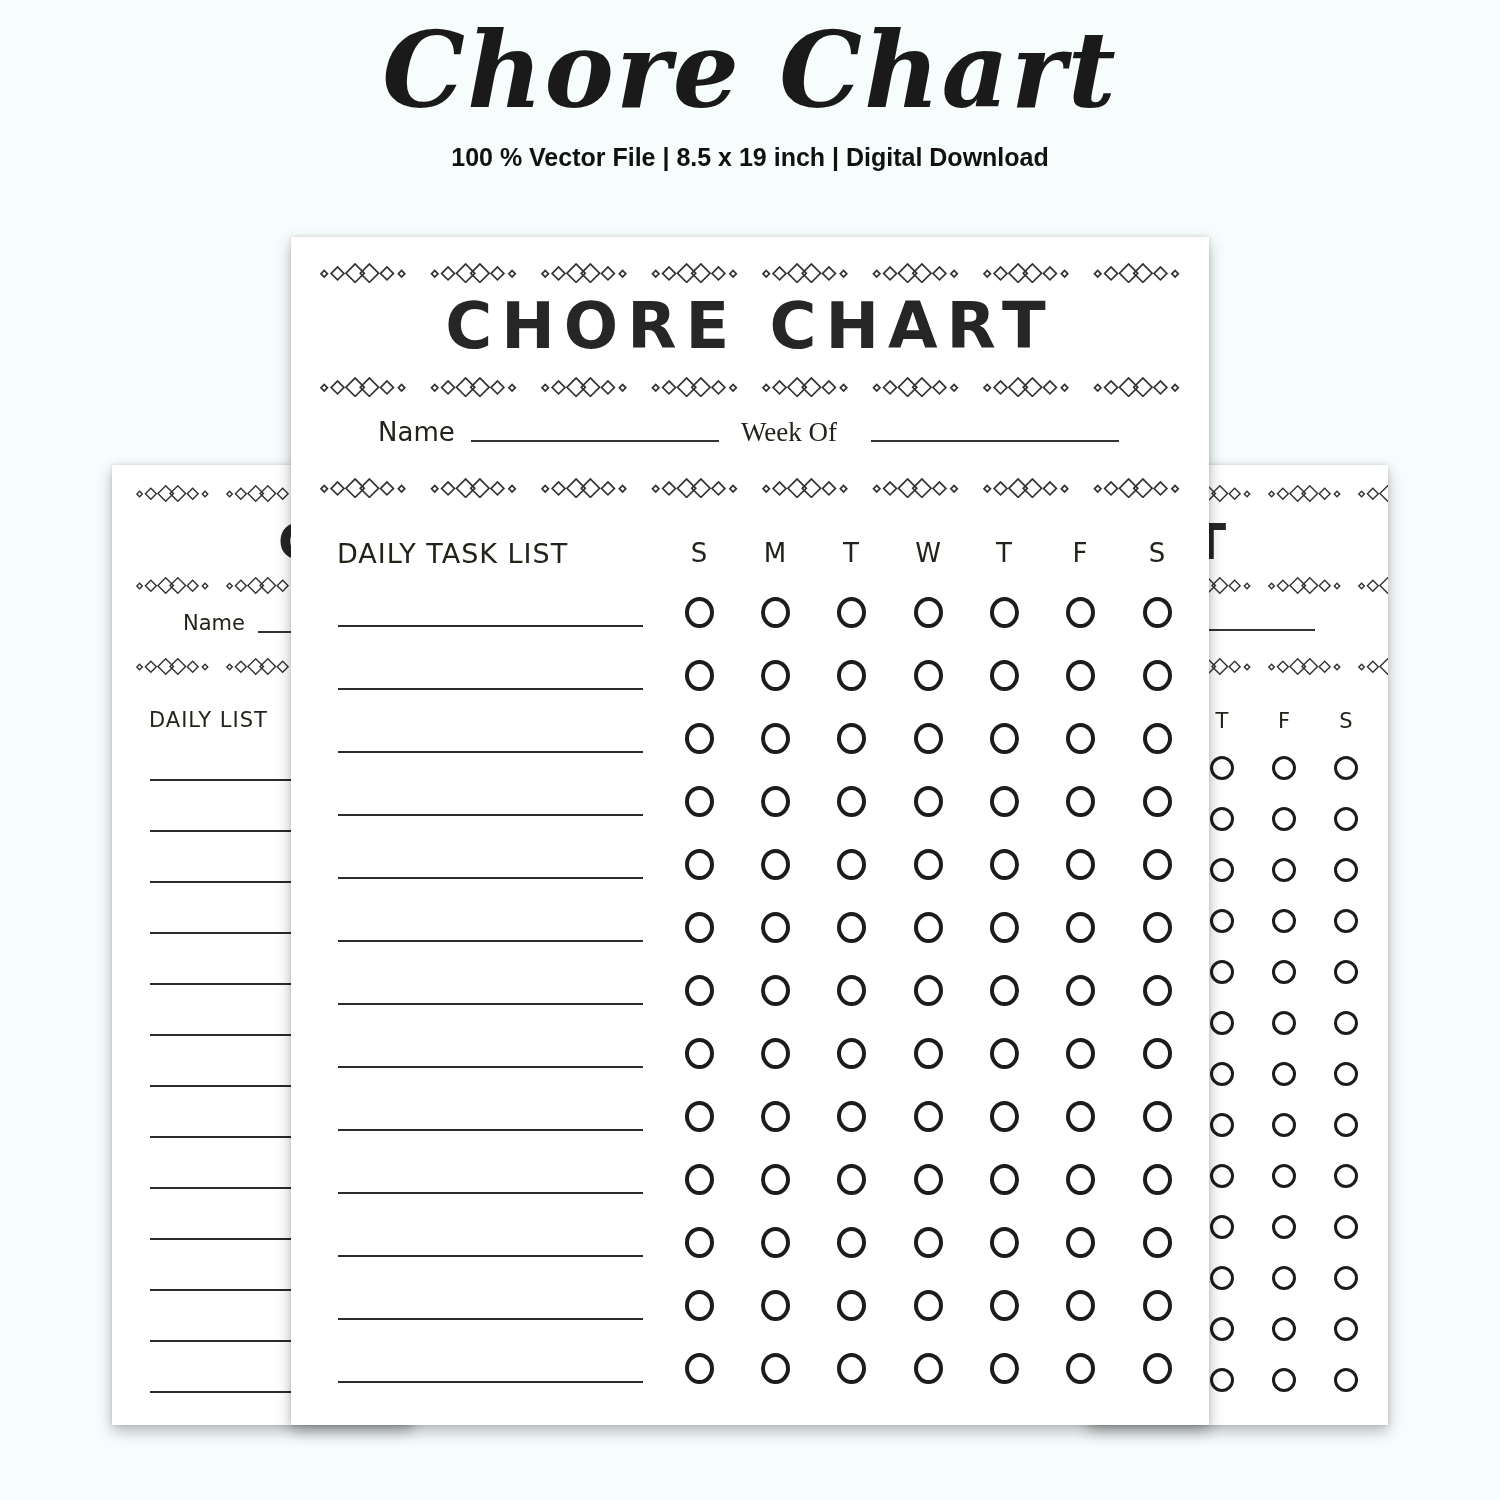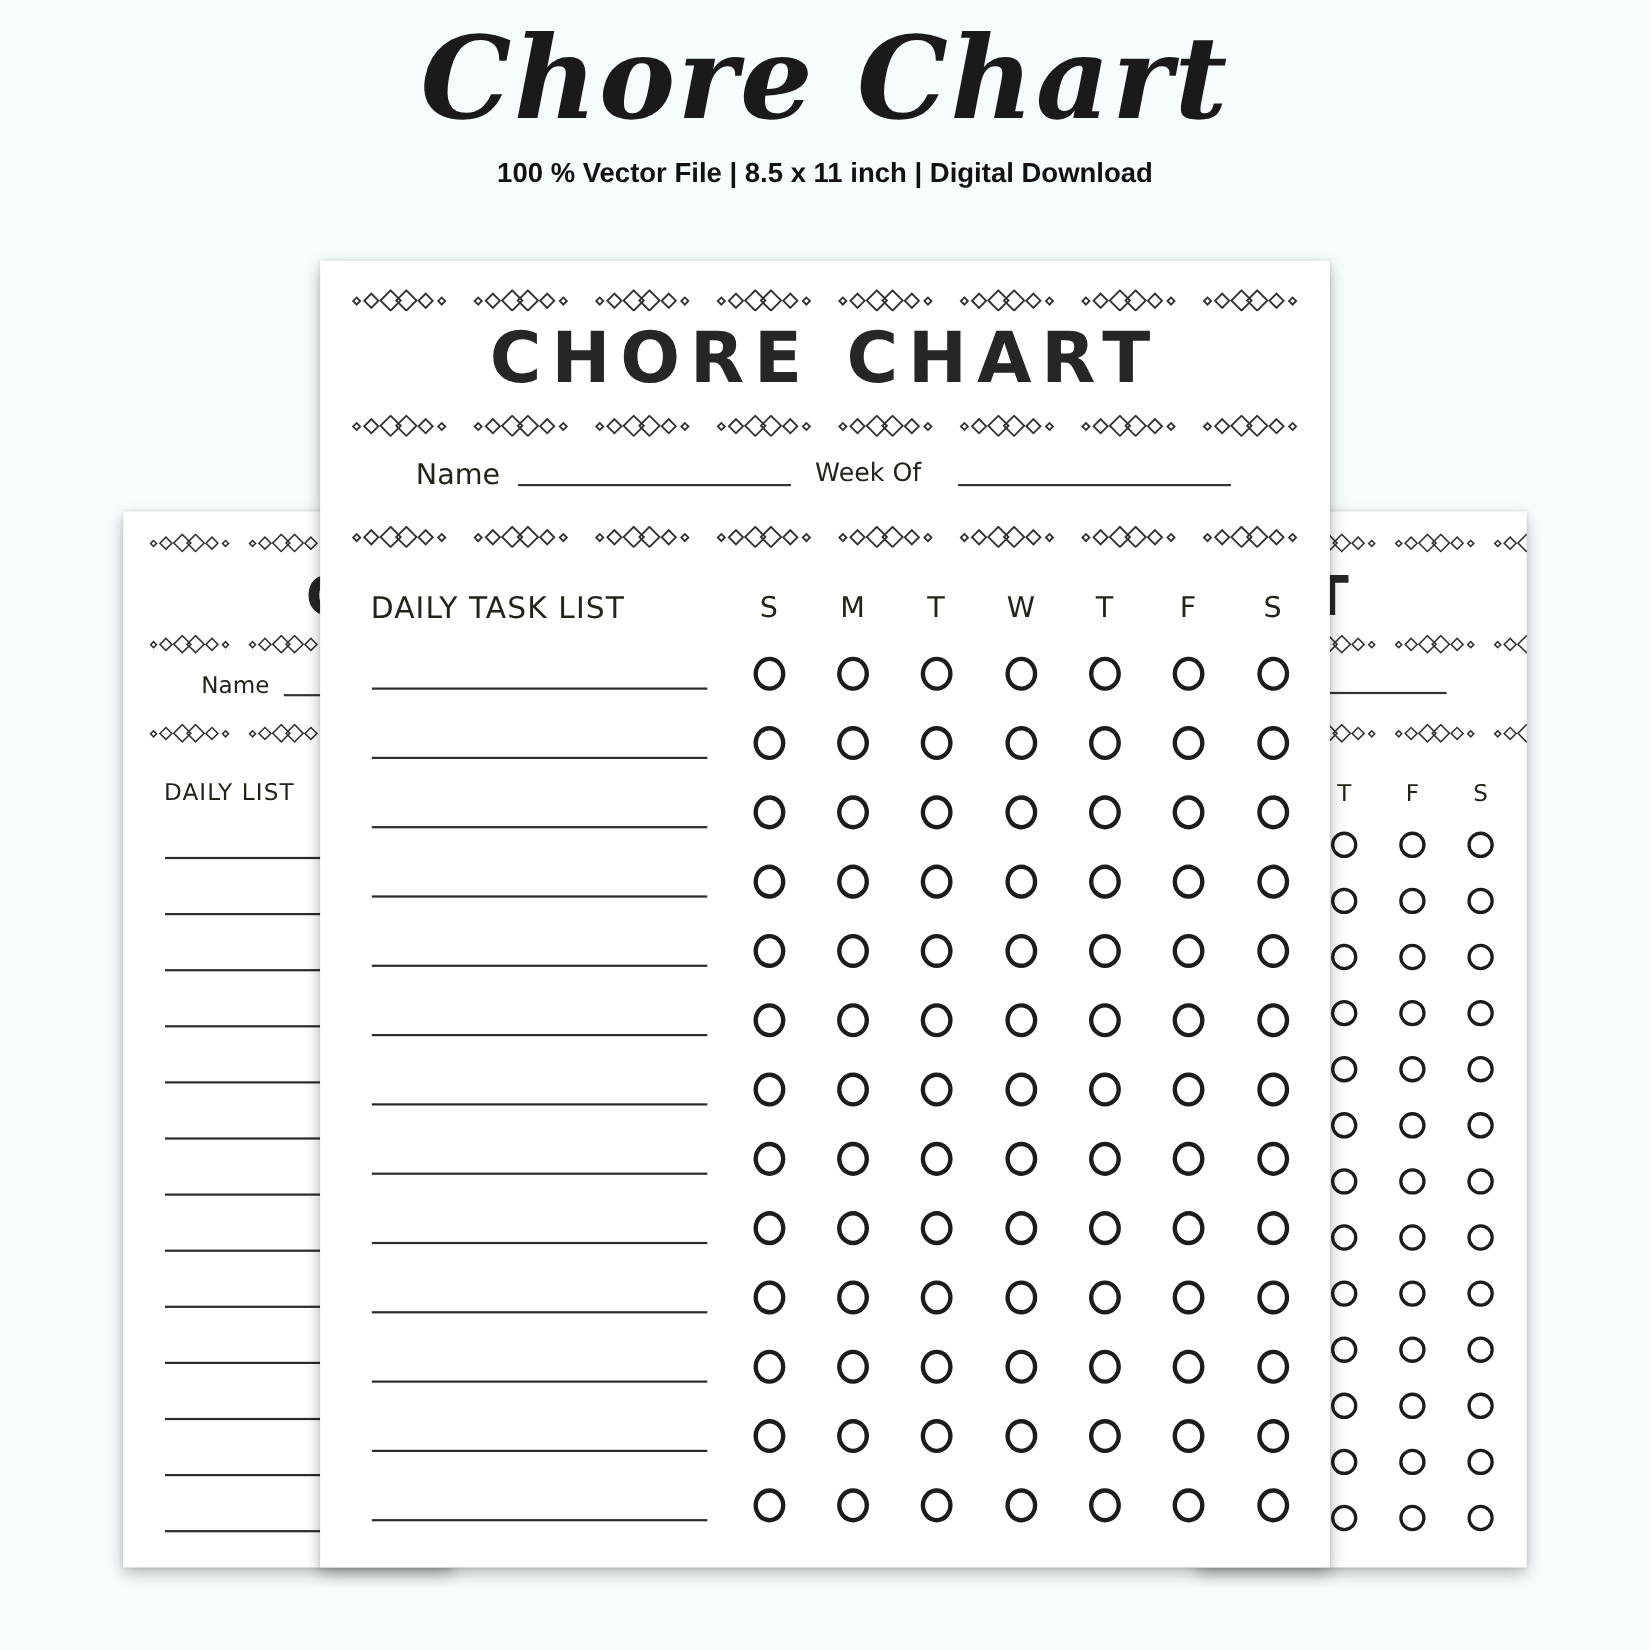--- a/index.html
+++ b/index.html
@@ -43,21 +43,21 @@
   .day-head { position:absolute; color:#23231b; font-family:"DejaVu Sans", sans-serif; text-align:center; width:40px; }
   .task-line { position:absolute; height:2px; background:#2b2b2b; }
   .check-circle {
     position:absolute; border-radius:50%; border:4px solid #1c1c1c; box-sizing:border-box; background:#fff;
   }
 </style>
 </head>
 <body>
 
 <div class="hero-title">Chore Chart</div>
-<div class="hero-sub">100 % Vector File | 8.5 x 11 inch | Digital Download</div>
+<div class="hero-sub">100 % Vector File | 8.5 x 19 inch | Digital Download</div>
 
 <div class="page page-left">
   <div class="deco-row" style="left:24px; top:20px;">
       <svg width="360" height="20">
         <g transform="translate(0,0) scale(1.1)">
           <g fill="none" stroke="#333" stroke-width="1.3">
             <rect x="1.5" y="6.5" width="3.5" height="3.5" transform="rotate(45 3.25 8.25)"></rect>
             <rect x="10" y="4.5" width="7" height="7" transform="rotate(45 13.5 8)"></rect>
             <rect x="22" y="2.8" width="10" height="10" transform="rotate(45 27 7.8)"></rect>
             <rect x="33" y="2.8" width="10" height="10" transform="rotate(45 38 7.8)"></rect>
@@ -555,21 +555,21 @@
             <rect x="33" y="2.8" width="10" height="10" transform="rotate(45 38 7.8)"></rect>
             <rect x="48" y="4.5" width="7" height="7" transform="rotate(45 51.5 8)"></rect>
             <rect x="61" y="6.5" width="3.5" height="3.5" transform="rotate(45 62.75 8.25)"></rect>
           </g>
         </g>
       </svg>
     </div>
 
   <div class="field-label" style="left:87px; top:180px; font-size:26px;">Name</div>
   <div class="field-line" style="left:180px; top:203px; width:248px;"></div>
-  <div class="field-label" style="left:450px; top:180px; font-size:23px;">Week Of</div>
+  <div class="field-label" style="left:450px; top:180px; font-size:27px;font-family:Liberation Serif, serif;">Week Of</div>
   <div class="field-line" style="left:580px; top:203px; width:248px;"></div>
 
   <div class="deco-row" style="left:29px; top:241px;">
       <svg width="884" height="20">
         <g transform="translate(0,0) scale(1.3)">
           <g fill="none" stroke="#333" stroke-width="1.3">
             <rect x="1.5" y="6.5" width="3.5" height="3.5" transform="rotate(45 3.25 8.25)"></rect>
             <rect x="10" y="4.5" width="7" height="7" transform="rotate(45 13.5 8)"></rect>
             <rect x="22" y="2.8" width="10" height="10" transform="rotate(45 27 7.8)"></rect>
             <rect x="33" y="2.8" width="10" height="10" transform="rotate(45 38 7.8)"></rect>

